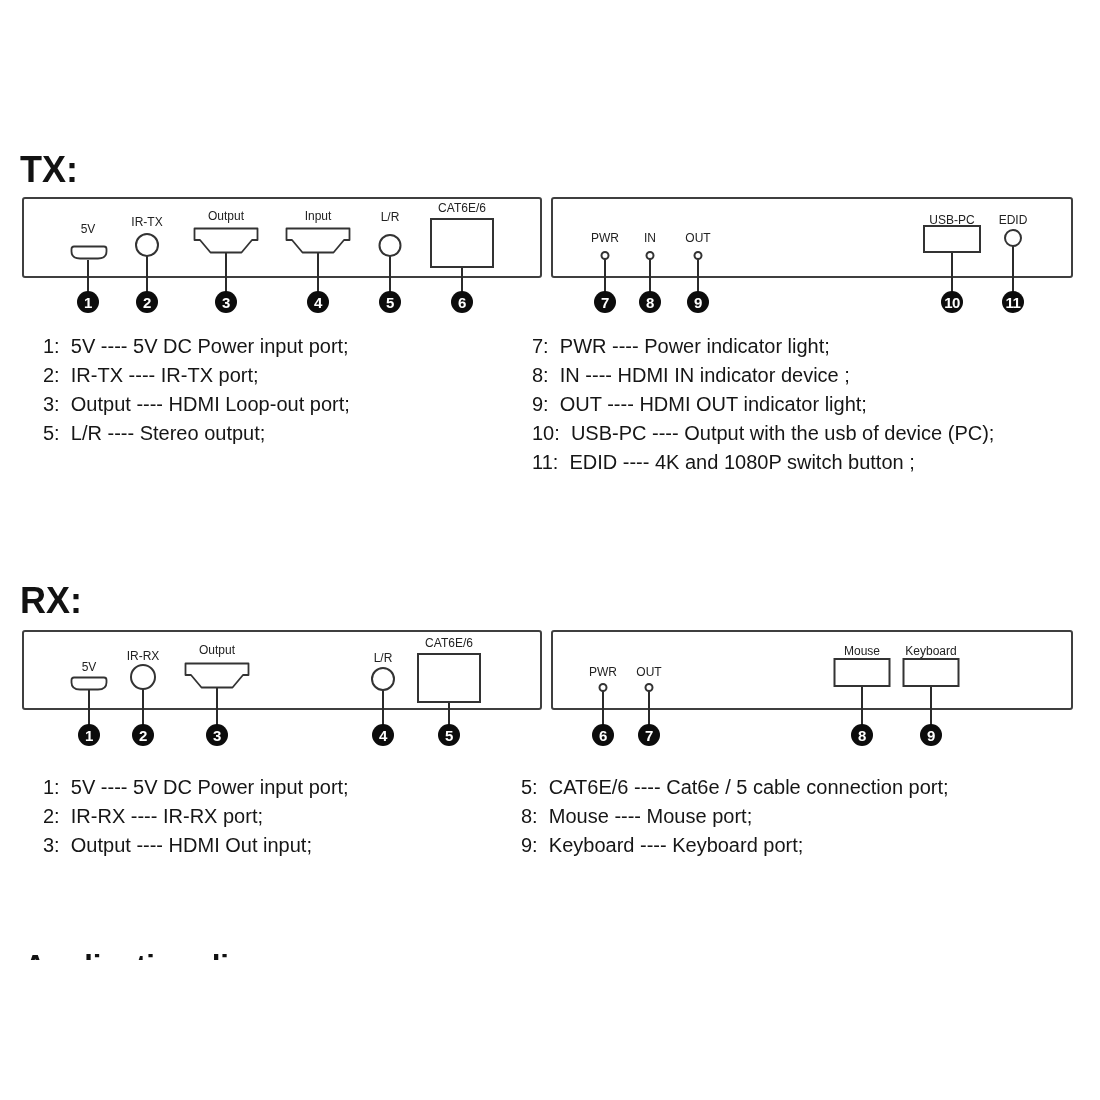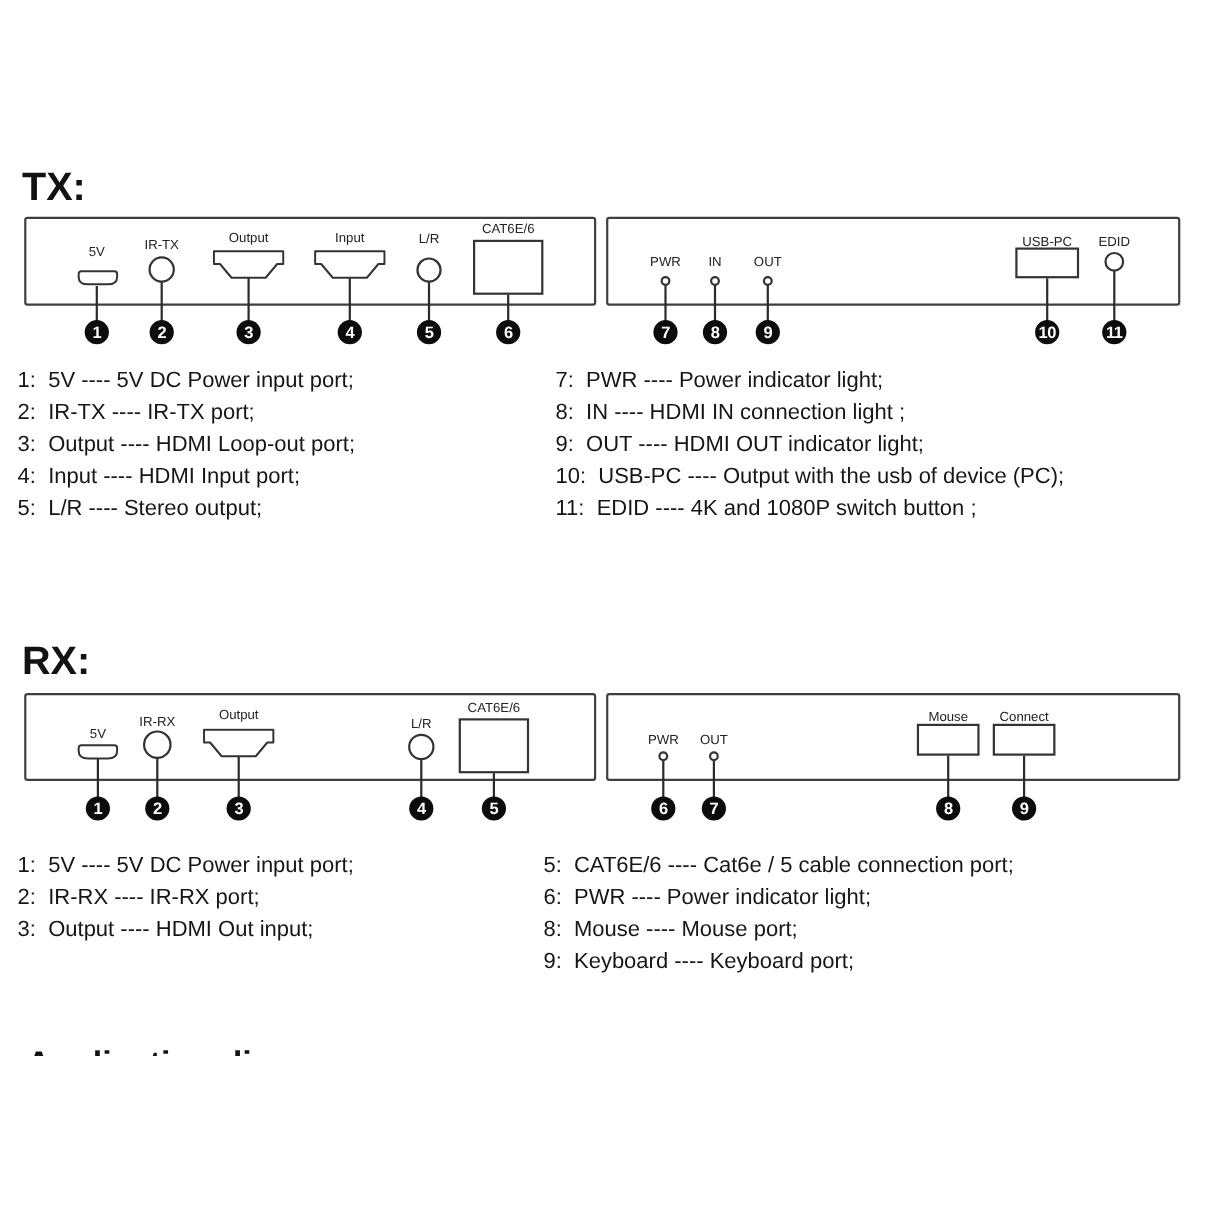--- a/index.html
+++ b/index.html
@@ -8,21 +8,21 @@
   .devhead{position:absolute;font-size:36px;font-weight:800;letter-spacing:0px;color:#121212;line-height:36px;}
   .panel{position:absolute;border:2px solid #3f3f3f;border-radius:3px;background:#fff;}
   .plabel{position:absolute;transform:translateX(-50%);font-size:12px;color:#222;white-space:nowrap;line-height:14px;}
   .lead{position:absolute;width:2px;margin-left:-1px;background:#2b2b2b;}
   .numc{position:absolute;width:22px;height:22px;margin-left:-11px;border-radius:50%;background:#0c0c0c;
         color:#fff;font-size:15px;font-weight:700;display:flex;align-items:center;justify-content:center;letter-spacing:-0.5px;}
   .cport{position:absolute;border:2px solid #333;border-radius:50%;background:#fff;transform:translateX(-50%);box-sizing:border-box;}
   .led{border-width:2px;}
   .rport{position:absolute;border:2px solid #333;background:#fff;transform:translateX(-50%);box-sizing:border-box;}
   .svgport{position:absolute;transform:translateX(-50%);}
-  .desc-col{position:absolute;}
+  .desc-col{position:absolute;margin-left:27px;}
   .dline{height:29px;line-height:29px;font-size:20px;white-space:pre;color:#161616;}
   .clipwrap{position:absolute;overflow:hidden;}
   .cliptext{font-size:31px;font-weight:800;line-height:31px;color:#111;white-space:nowrap;}
 </style>
 </head>
 <body>
 
 <div class="page">
 
   <div class="devhead" style="left:20px;top:152px">TX:</div>
@@ -82,27 +82,26 @@
   <div class="numc" style="left:650px;top:291px">8</div>
   <div class="numc" style="left:698px;top:291px">9</div>
   <div class="numc" style="left:952px;top:291px">10</div>
   <div class="numc" style="left:1013px;top:291px">11</div>
 
   <div class="desc-col" style="left:16px;top:332px">
 
   <div class="dline">1:  5V ---- 5V DC Power input port;</div>
       <div class="dline">2:  IR-TX ---- IR-TX port;</div>
       <div class="dline">3:  Output ---- HDMI Loop-out port;</div>
-      <div class="dline">4:  Input ---- HDMI Input port;</div>
       <div class="dline">5:  L/R ---- Stereo output;</div>
     </div>
   <div class="desc-col" style="left:505px;top:332px">
 
       <div class="dline">7:  PWR ---- Power indicator light;</div>
-      <div class="dline">8:  IN ---- HDMI IN connection light ;</div>
+      <div class="dline">8:  IN ---- HDMI IN indicator device ;</div>
       <div class="dline">9:  OUT ---- HDMI OUT indicator light;</div>
       <div class="dline">10:  USB-PC ---- Output with the usb of device (PC);</div>
       <div class="dline">11:  EDID ---- 4K and 1080P switch button ;</div>
     </div>
 
   <div class="devhead" style="left:20px;top:583px">RX:</div>
 
   <div class="panel" style="left:22px;top:630px;width:516px;height:76px"></div>
   <div class="panel" style="left:551px;top:630px;width:518px;height:76px"></div>
 
@@ -131,42 +130,41 @@
   <div class="rport" style="left:931px;top:658px;width:57px;height:29px"></div>
 
   <div class="plabel" style="left:89px;top:660px">5V</div>
   <div class="plabel" style="left:143px;top:649px">IR-RX</div>
   <div class="plabel" style="left:217px;top:643px">Output</div>
   <div class="plabel" style="left:383px;top:651px">L/R</div>
   <div class="plabel" style="left:449px;top:636px">CAT6E/6</div>
   <div class="plabel" style="left:603px;top:665px">PWR</div>
   <div class="plabel" style="left:649px;top:665px">OUT</div>
   <div class="plabel" style="left:862px;top:644px">Mouse</div>
-  <div class="plabel" style="left:931px;top:644px">Connect</div>
+  <div class="plabel" style="left:931px;top:644px">Keyboard</div>
 
   <div class="numc" style="left:89px;top:724px">1</div>
   <div class="numc" style="left:143px;top:724px">2</div>
   <div class="numc" style="left:217px;top:724px">3</div>
   <div class="numc" style="left:383px;top:724px">4</div>
   <div class="numc" style="left:449px;top:724px">5</div>
   <div class="numc" style="left:603px;top:724px">6</div>
   <div class="numc" style="left:649px;top:724px">7</div>
   <div class="numc" style="left:862px;top:724px">8</div>
   <div class="numc" style="left:931px;top:724px">9</div>
 
   <div class="desc-col" style="left:16px;top:773px">
 
   <div class="dline">1:  5V ---- 5V DC Power input port;</div>
       <div class="dline">2:  IR-RX ---- IR-RX port;</div>
       <div class="dline">3:  Output ---- HDMI Out input;</div>
     </div>
   <div class="desc-col" style="left:494px;top:773px">
 
   <div class="dline">5:  CAT6E/6 ---- Cat6e / 5 cable connection port;</div>
-      <div class="dline">6:  PWR ---- Power indicator light;</div>
       <div class="dline">8:  Mouse ---- Mouse port;</div>
       <div class="dline">9:  Keyboard ---- Keyboard port;</div>
     </div>
 
   <div class="clipwrap" style="left:24px;top:951px;width:420px;height:9px">
     <div class="cliptext">Application diagram:</div>
   </div>
 
 </div>
 

